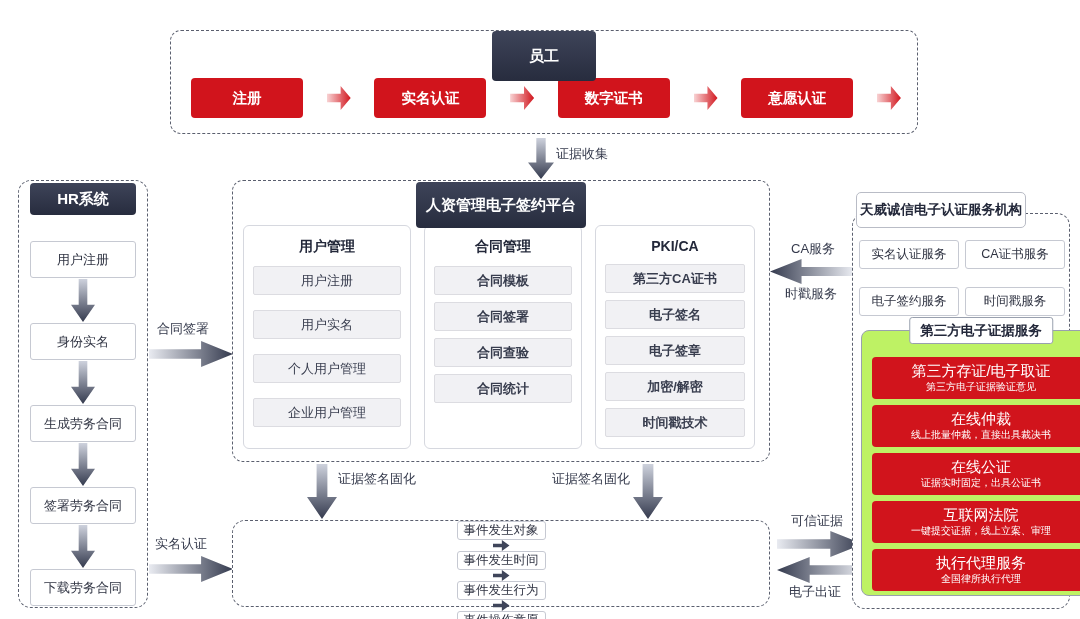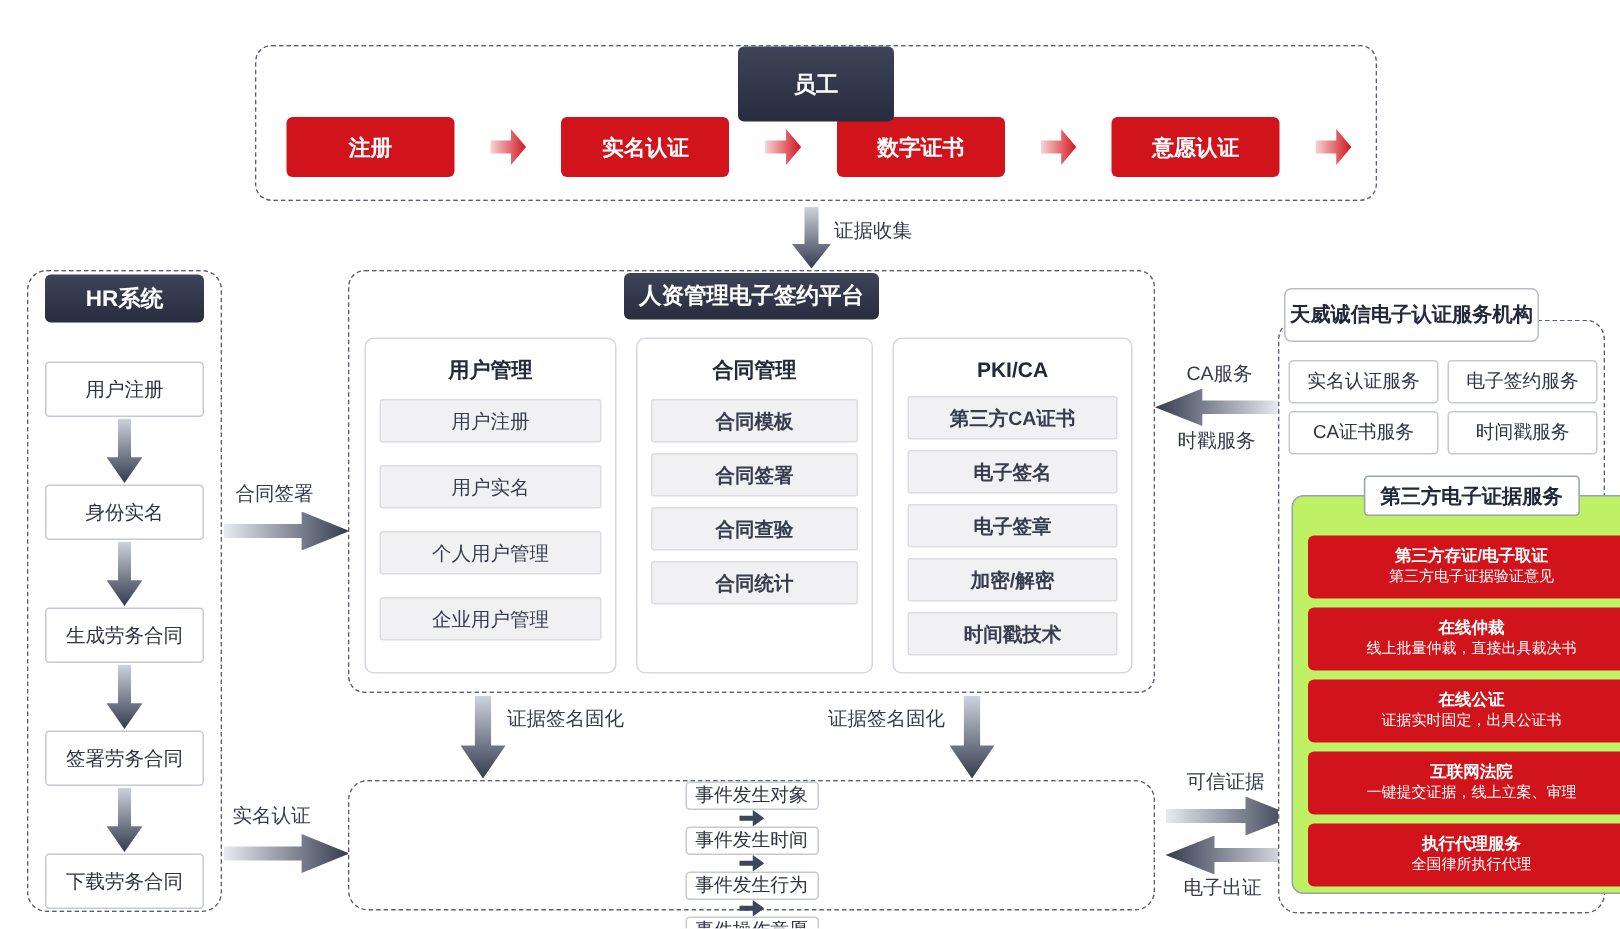--- a/index.html
+++ b/index.html
@@ -64,31 +64,31 @@
   
   .chain-row{position:absolute;left:10px;right:10px;top:0;height:100%;
     display:flex;align-items:center;justify-content:space-between;flex-direction:column;}
   .chain-row .wbox{height:34px;padding:0 6px;font-size:12.5px;}
 
   
   .org-header{position:absolute;left:3px;top:-22px;width:170px;height:36px;background:#ffffff;
     border:1px solid #b9bcc6;border-radius:5px;display:flex;align-items:center;justify-content:center;
     font-weight:bold;font-size:13.5px;color:#23283a;z-index:3;white-space:nowrap;}
   .org-grid{position:absolute;left:6px;top:26px;width:206px;display:grid;
-    grid-template-columns:1fr 1fr;gap:5px 6px;}
+    grid-template-columns:1fr 1fr;gap:18px 6px;}
   .org-grid .wbox{height:29px;font-size:12.5px;}
   .evi-box{position:absolute;left:8px;top:116px;width:240px;height:266px;
     border:1px solid #99a0ae;border-radius:8px;background:#bef264;}
   .evi-title{position:absolute;left:50%;transform:translateX(-50%);top:-14px;height:27px;
     padding:0 10px;background:#ffffff;border:1px solid #99a0ae;border-radius:3px;
     display:flex;align-items:center;font-weight:bold;font-size:13.5px;color:#23283a;white-space:nowrap;z-index:2;}
   .evi-list{position:absolute;left:10px;right:10px;top:26px;display:flex;flex-direction:column;gap:6px;}
   .redcard{height:42px;background:#d1141c;border-radius:4px;color:#ffffff;
     display:flex;flex-direction:column;align-items:center;justify-content:center;}
-  .redcard .rtitle{font-weight:bold;font-size:11px;line-height:1.25;}
+  .redcard .rtitle{font-weight:normal;font-size:15px;line-height:1.25;}
   .redcard .rsub{font-size:10px;line-height:1.25;}
 </style>
 </head>
 <body>
 
 <div class="stage">
 
   <div class="dashed" style="left:170px;top:30px;width:748px;height:104px;">
     <div class="dark-header" style="top:0;height:50px;min-width:104px;font-size:15px;">员工</div>
     <div class="flow-row">
@@ -121,21 +121,21 @@
     </div>
   </div>
 
   <div class="float-label" style="left:157px;top:320px;">合同签署</div>
   <div class="abs arrow arrow-right" style="left:149px;top:341px;width:84px;height:26px;"></div>
 
   <div class="float-label" style="left:155px;top:535px;">实名认证</div>
   <div class="abs arrow arrow-right" style="left:149px;top:556px;width:84px;height:26px;"></div>
 
   <div class="dashed" style="left:232px;top:180px;width:538px;height:282px;">
-    <div class="dark-header" style="top:1px;height:31px;padding:0 10px;font-size:15px;">人资管理电子签约平台</div>
+    <div class="dark-header" style="top:1px;height:46px;padding:0 10px;font-size:15px;">人资管理电子签约平台</div>
     <div class="col-row">
       <div class="pcol" style="width:168px;">
         <div class="pcol-title">用户管理</div>
         <div class="pcol-items gap4">
           <div class="pitem">用户注册</div>
           <div class="pitem">用户实名</div>
           <div class="pitem">个人用户管理</div>
           <div class="pitem">企业用户管理</div>
         </div>
       </div>
@@ -186,22 +186,22 @@
 
   <div class="float-label" style="left:791px;top:512px;">可信证据</div>
   <div class="abs arrow arrow-right" style="left:777px;top:531px;width:86px;height:26px;"></div>
   <div class="abs arrow arrow-left" style="left:777px;top:557px;width:86px;height:26px;"></div>
   <div class="float-label" style="left:789px;top:583px;">电子出证</div>
 
   <div class="dashed" style="left:852px;top:213px;width:218px;height:396px;border-radius:13px;">
     <div class="org-header">天威诚信电子认证服务机构</div>
     <div class="org-grid">
       <div class="wbox">实名认证服务</div>
+      <div class="wbox">CA证书服务</div>
       <div class="wbox">电子签约服务</div>
-      <div class="wbox">CA证书服务</div>
       <div class="wbox">时间戳服务</div>
     </div>
     <div class="evi-box">
       <div class="evi-title">第三方电子证据服务</div>
       <div class="evi-list">
         <div class="redcard">
           <div class="rtitle">第三方存证/电子取证</div>
           <div class="rsub">第三方电子证据验证意见</div>
         </div>
         <div class="redcard">

